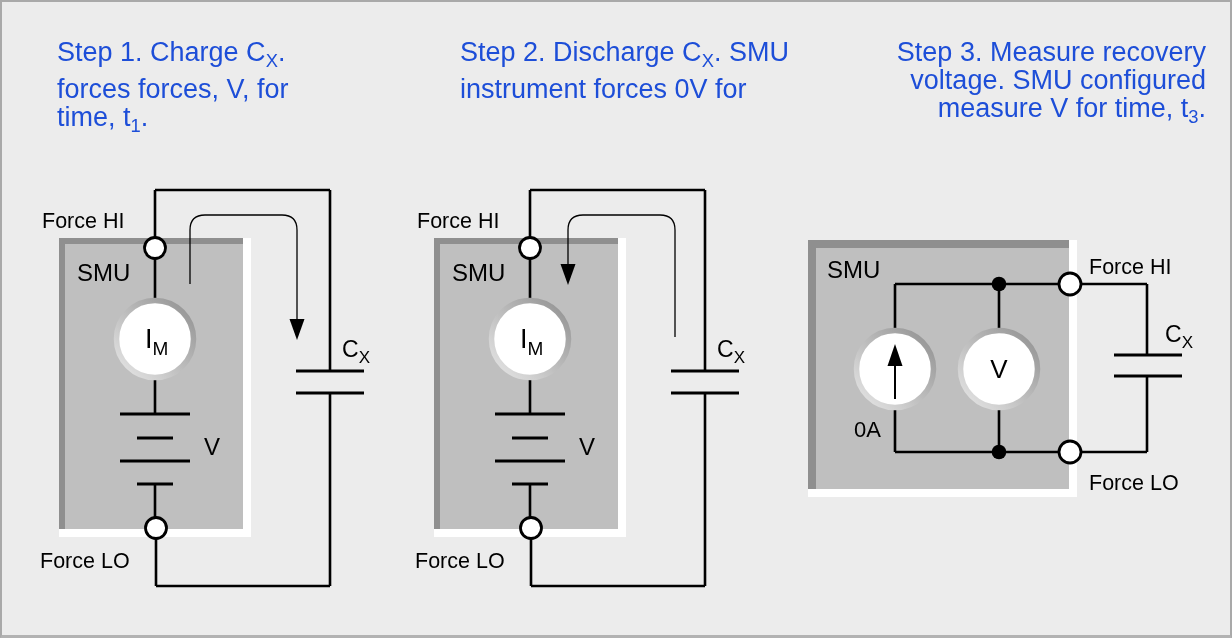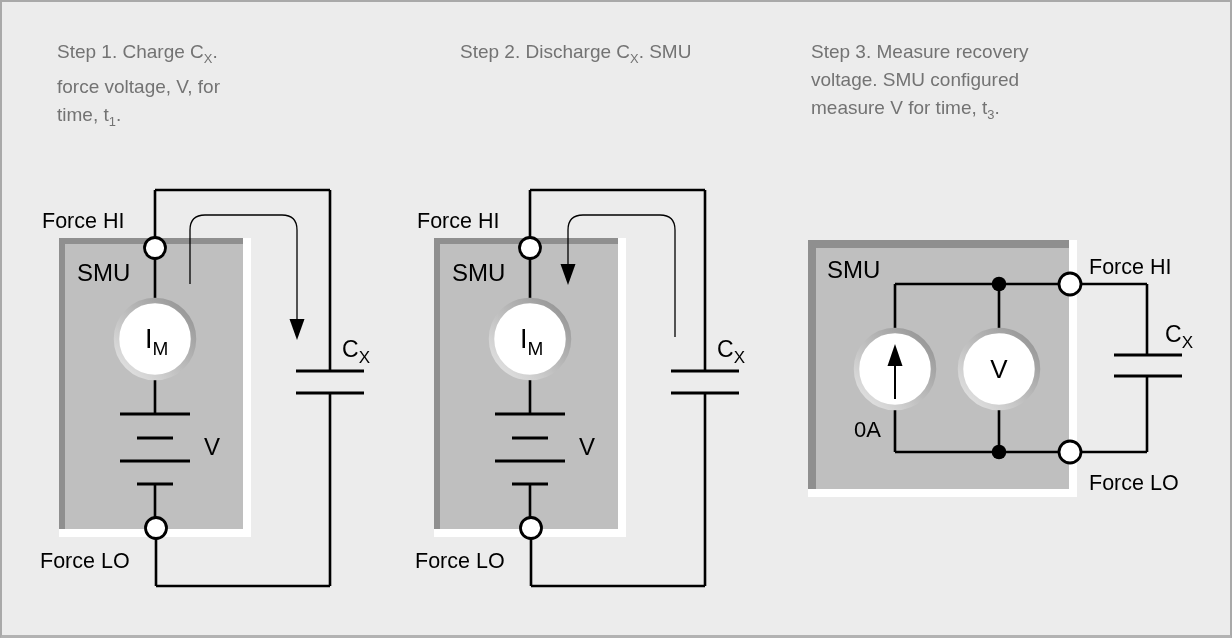--- a/index.html
+++ b/index.html
@@ -10,49 +10,50 @@
     background:#ececec;
     border:2px solid #a9a9a9;
     border-bottom-width:3px;
     border-bottom-color:#b2b2b2;
     font-family:"Liberation Sans", sans-serif;
     color:#000;
     overflow:hidden;
   }
   .caption {
     position:absolute;
-    font-size:19px;
+    font-size:27px;
     line-height:28px;
-    color:#737373;
+    color:#1d4ed8;
   }
   .caption .cap-line { white-space:nowrap; }
   sub { font-size:0.68em; }
   svg { position:absolute; overflow:visible; }
   svg text { font-family:"Liberation Sans", sans-serif; fill:#000; }
   .wire { stroke:#000; stroke-width:2.6; fill:none; }
   .plate { stroke:#000; stroke-width:3; fill:none; }
   .thinarrow { stroke:#000; stroke-width:1.3; fill:none; }
   .term { fill:#fff; stroke:#000; stroke-width:2.8; }
 </style>
 </head>
 <body>
 
 <div class="canvas">
 
   <div class="caption" style="left:55px; top:36px; width:345px;">
     <div class="cap-line">Step 1. Charge C<sub>X</sub>.</div>
-    <div class="cap-line">force voltage, V, for</div>
+    <div class="cap-line">forces forces, V, for</div>
     <div class="cap-line">time, t<sub>1</sub>.</div>
   </div>
 
   <div class="caption" style="left:458px; top:36px; width:335px;">
     <div class="cap-line">Step 2. Discharge C<sub>X</sub>. SMU</div>
+    <div class="cap-line">instrument forces 0V for</div>
   </div>
 
-  <div class="caption" style="left:809px; top:36px; width:395px;">
+  <div class="caption" style="left:809px; top:36px; width:395px;text-align:right;">
     <div class="cap-line">Step 3. Measure recovery</div>
     <div class="cap-line">voltage. SMU configured</div>
     <div class="cap-line">measure V for time, t<sub>3</sub>.</div>
   </div>
 
   <svg style="left:30px; top:180px;" width="380" height="430" viewBox="0 0 380 430">
     <defs>
       <linearGradient id="ringGrad1" x1="1" y1="0" x2="0" y2="1">
         <stop offset="0" stop-color="#8f8f8f"></stop>
         <stop offset="1" stop-color="#e8e8e8"></stop>

